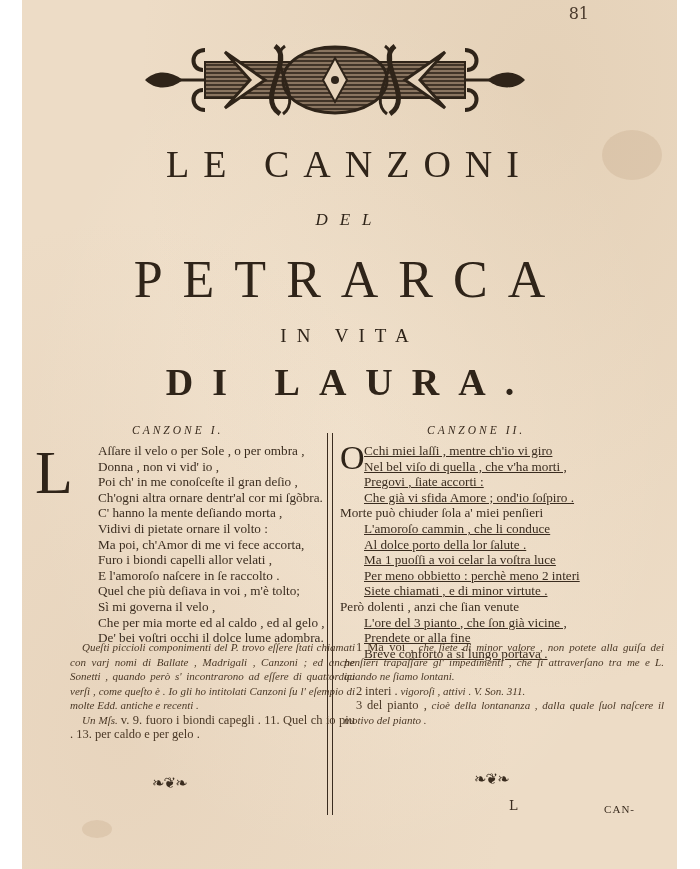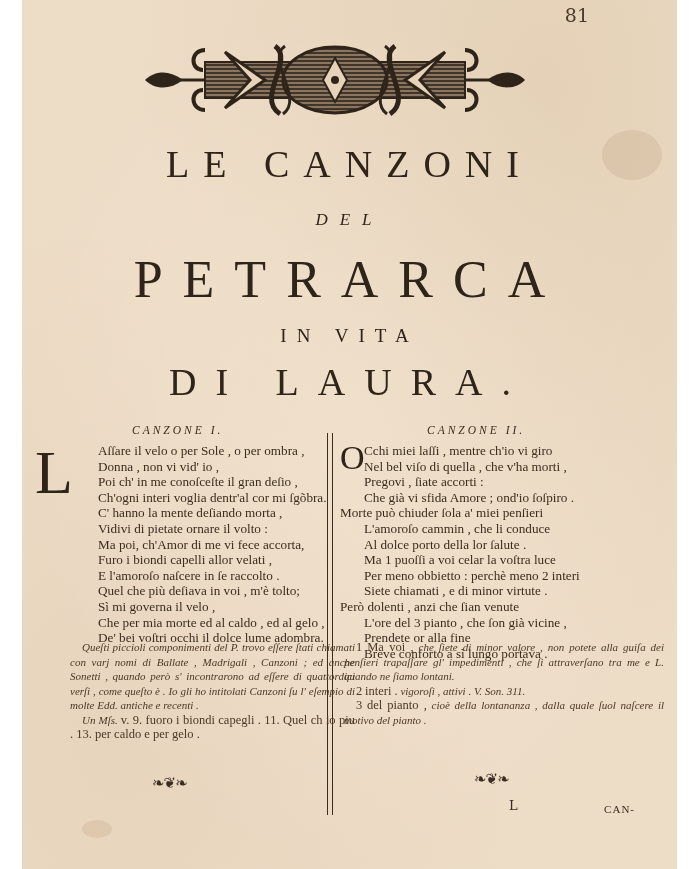--- a/index.html
+++ b/index.html
@@ -13,50 +13,50 @@
   .page {
     position: absolute; left: 22px; top: 0; width: 655px; height: 869px;
     background:
       radial-gradient(ellipse at 80% 10%, rgba(190,160,120,0.18), transparent 55%),
       radial-gradient(ellipse at 15% 85%, rgba(200,170,140,0.15), transparent 50%),
       radial-gradient(ellipse at 50% 50%, rgba(255,245,230,0.35), transparent 70%),
       #eddcc6;
     overflow: hidden;
   }
   .abs { position: absolute; }
-  .page-number { right: 88px; top: 4px; font-size: 19px; color: #4a3a2c; }
+  .page-number { right: 88px; top: 4px; font-size: 16px; color: #4a3a2c; }
   .ornament { left: 113px; top: 40px; width: 400px; height: 78px; }
 
   .t-line { left: 0; width: 655px; text-align: center; color: #2f2419; }
   .title1 { top: 142px; font-size: 38px; letter-spacing: 14px; font-family: "Liberation Serif", serif; }
   .title2 { top: 210px; font-size: 17px; letter-spacing: 12px; font-style: italic; font-family: "Liberation Serif", serif; }
   .title3 { top: 250px; font-size: 52px; letter-spacing: 20px; font-family: "Liberation Serif", serif; }
   .title4 { top: 325px; font-size: 19px; letter-spacing: 10px; font-family: "Liberation Serif", serif; }
-  .title5 { top: 360px; font-size: 38px; letter-spacing: 19px; font-family: "Liberation Serif", serif; }
+  .title5 { top: 360px; font-size: 38px; letter-spacing: 19px; font-family: "Liberation Serif", serif; font-weight: bold; }
 
   .heading { font-size: 11.5px; font-style: italic; letter-spacing: 3px; color: #3a2c1f; font-family: "Liberation Serif", serif; }
   .h-left { left: 110px; top: 424px; }
   .h-right { left: 405px; top: 424px; }
 
   .divider { left: 305px; top: 433px; width: 4px; height: 382px;
     border-left: 1.6px solid #3a2c1f; border-right: 1.6px solid #3a2c1f; }
 
   .verse { font-size: 13.2px; line-height: 15.6px; color: #3a2c1f; font-family: "Liberation Serif", serif; white-space: nowrap; }
   .verse div { height: 15.6px; }
   .v-left { left: 26px; top: 443px; width: 280px; }
   .v-right { left: 318px; top: 443px; width: 330px; }
 
   .dropcap { font-family: "Liberation Serif", serif; color: #2f2419; line-height: 1; }
   .dc-L { left: 13px; top: 441px; font-size: 62px; }
   .dc-O { left: 318px; top: 441px; font-size: 34px; }
 
   .ind0 { padding-left: 0; }
   .ind1 { padding-left: 26px; }
   .indL { padding-left: 50px; }
-  .indO { padding-left: 24px; }
+  .indO { padding-left: 24px; text-decoration: underline; }
 
   .note { font-size: 11px; line-height: 14.5px; font-style: italic; color: #4a3826; font-family: "Liberation Serif", serif; }
   .note-left { left: 13px; top: 640px; width: 285px; margin-left: 35px; }
   .note-left .roman { font-style: normal; font-size: 12.5px; }
   .note-right { left: 322px; top: 640px; width: 320px; }
   .note-right .roman { font-style: normal; font-size: 12.5px; }
   .note p { margin: 0; text-align: justify; }
   .note .first { text-indent: 12px; }
 
   .fleuron { font-size: 15px; color: #3a2c1f; letter-spacing: -1px; }
@@ -109,21 +109,21 @@
   <div class="abs heading h-left">CANZONE I.</div>
   <div class="abs heading h-right">CANZONE II.</div>
 
   <div class="abs divider"></div>
 
   <div class="abs dropcap dc-L">L</div>
   <div class="abs verse v-left">
     <div class="indL">Aſſare il velo o per Sole , o per ombra ,</div>
     <div class="indL">Donna , non vi vid' io ,</div>
     <div class="indL">Poi ch' in me conoſceſte il gran deſio ,</div>
-    <div class="indL">Ch'ogni interi voglia dentr'al cor mi ſgõbra.</div>
+    <div class="indL">Ch'ogni altra ornare dentr'al cor mi ſgõbra.</div>
     <div class="indL">C' hanno la mente deſiando morta ,</div>
     <div class="indL">Vidivi di pietate ornare il volto :</div>
     <div class="indL">Ma poi, ch'Amor di me vi fece accorta,</div>
     <div class="indL">Furo i biondi capelli allor velati ,</div>
     <div class="indL">E l'amoroſo naſcere in ſe raccolto .</div>
     <div class="indL">Quel che più deſiava in voi , m'è tolto;</div>
     <div class="indL">Sì mi governa il velo ,</div>
     <div class="indL">Che per mia morte ed al caldo , ed al gelo ,</div>
     <div class="indL">De' bei voſtri occhi il dolce lume adombra.</div>
   </div>

